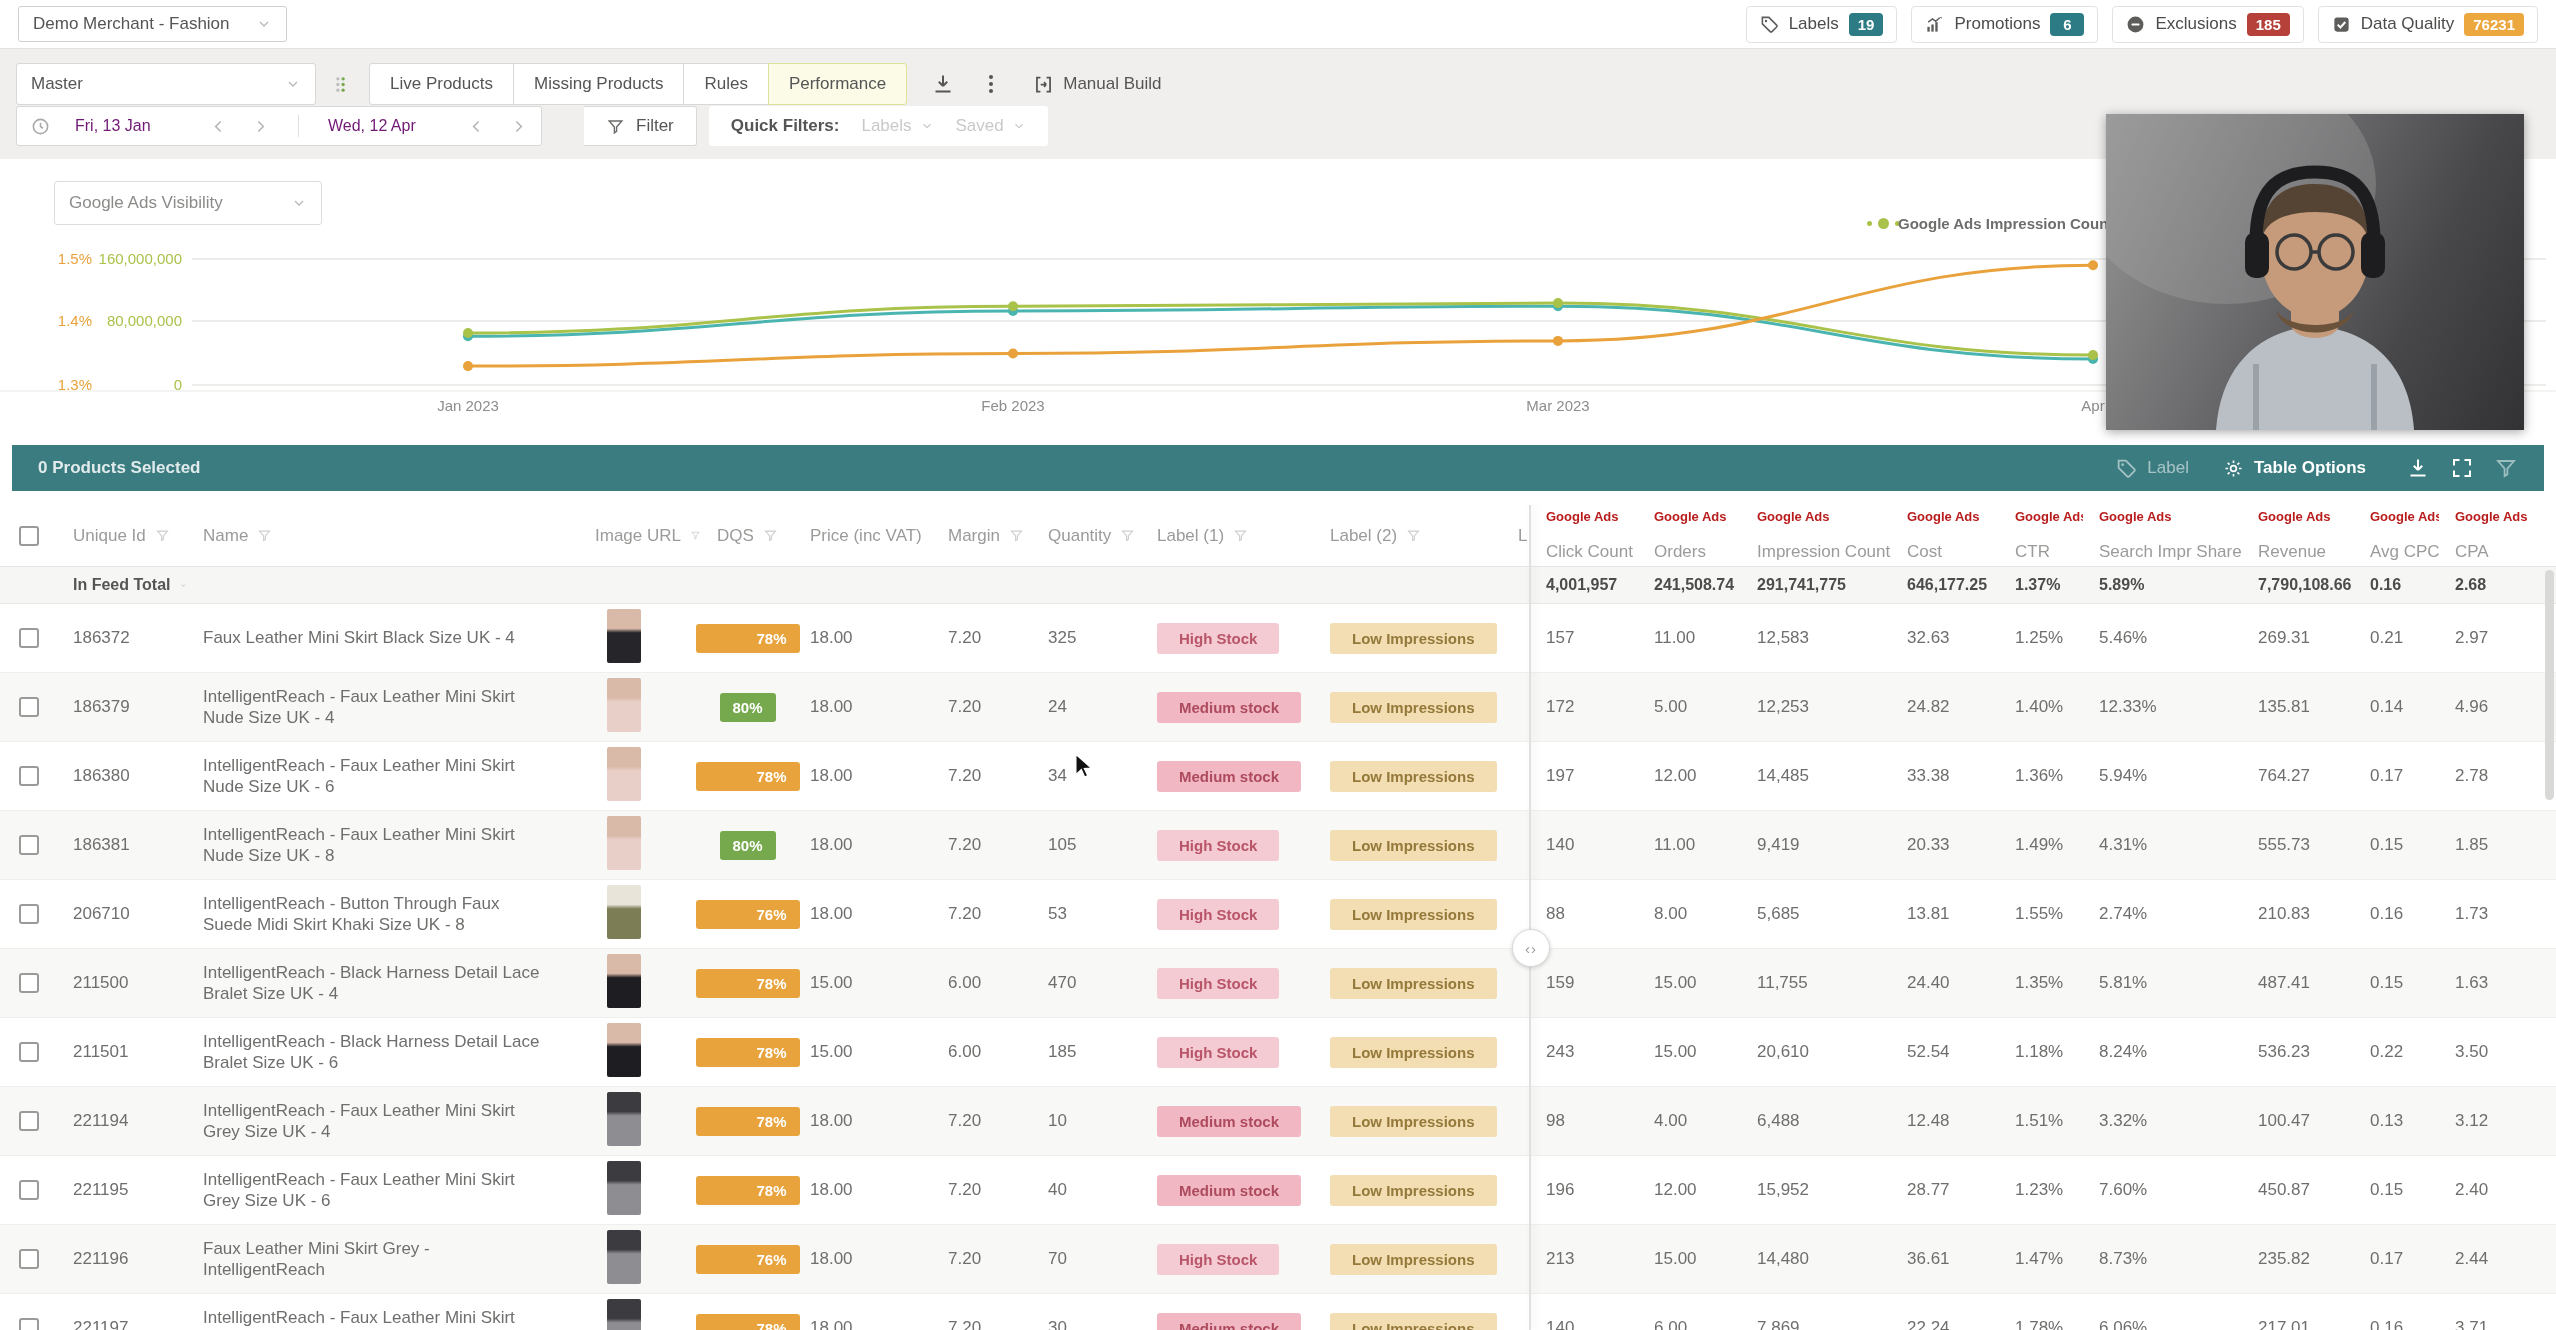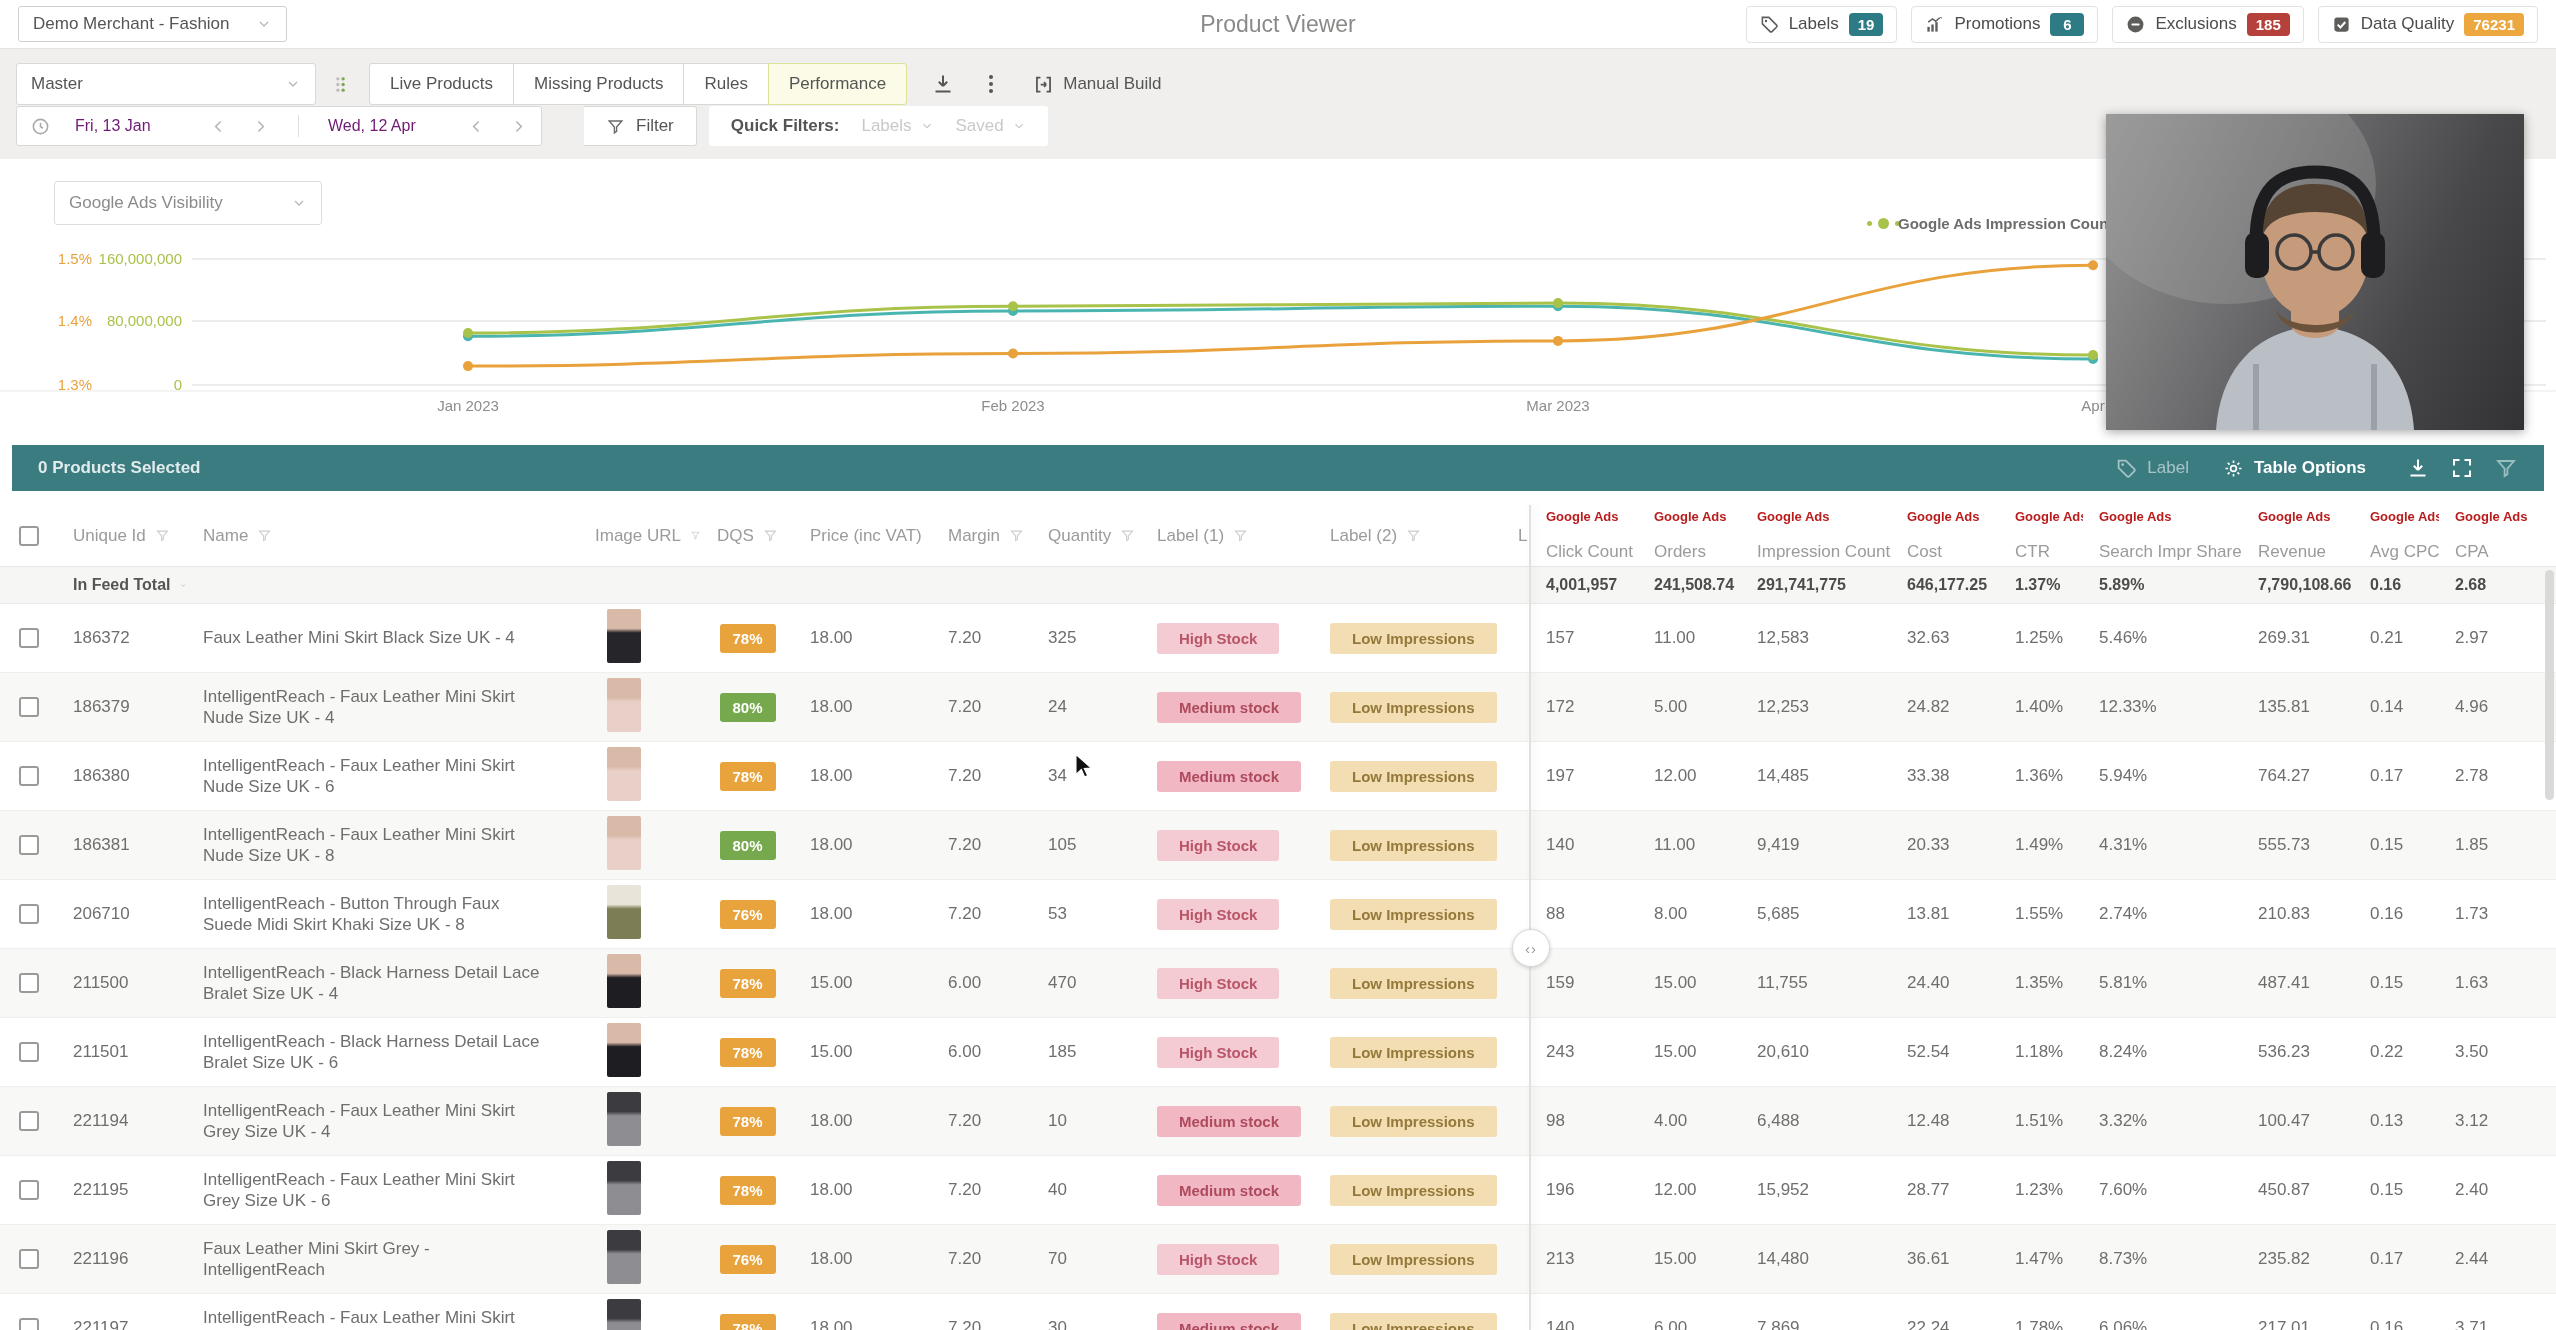--- a/index.html
+++ b/index.html
@@ -89,21 +89,21 @@
   .total-row{height:37px;background:#f6f6f4;border-bottom:1px solid #e9e9e7;font-size:16px;}
   .total-label{white-space:nowrap;font-weight:700;color:#555;display:flex;align-items:center;gap:10px;padding-left:16px;}
   .total-val{font-weight:700;color:#4c4c4a;padding-left:16px;white-space:nowrap;}
   .drow{min-height:69px;border-bottom:1px solid #efefed;font-size:17px;color:#6e6e6c;background:#fff;}
   .drow.alt{background:#f8f8f6;}
   .td{padding-left:16px;box-sizing:border-box;}
   .td.center{display:flex;justify-content:center;padding-left:0;}
   .cb{width:20px;height:20px;border:2px solid #9a9a98;border-radius:3px;background:#fff;display:inline-block;box-sizing:border-box;}
   .thumb{width:34px;height:54px;border-radius:2px;display:inline-block;}
   .dqs-badge{display:inline-block;min-width:56px;text-align:center;padding:6px 0;border-radius:3px;color:#fff;font-size:15px;font-weight:700;}
-  .dqs-orange{background:#e8a33d;}
+  .dqs-orange{background:#e8a33d;padding-left:48px;}
   .dqs-green{background:#76a94d;}
   .pill{display:inline-block;padding:7px 22px;border-radius:3px;font-size:15px;font-weight:600;white-space:nowrap;}
   .pill-high{background:#f5cbd3;color:#b85568;}
   .pill-medium{background:#f1b8c3;color:#ad4a5e;}
   .pill-low{background:#f3ddb2;color:#94793a;}
   .name-cell{line-height:1.25;padding-right:36px;}
   .pin-divider{position:absolute;left:1529px;top:505px;bottom:0;width:2px;background:#e0e0de;box-shadow:3px 0 8px rgba(0,0,0,.10);z-index:6;}
   .divider-handle{position:absolute;left:1512px;top:929px;width:36px;height:36px;border-radius:50%;background:#fff;border:1px solid #d9d9d7;box-shadow:0 1px 4px rgba(0,0,0,.18);z-index:7;display:flex;align-items:center;justify-content:center;color:#9a9a98;font-size:15px;letter-spacing:1px;}
   .vscroll{position:absolute;right:2px;top:570px;width:9px;height:230px;background:#d9d9d7;border-radius:5px;z-index:8;}
   .cursor{position:absolute;left:1070px;top:752px;width:28px;height:28px;z-index:60;pointer-events:none;}
@@ -113,21 +113,20 @@
 
 <div class="topbar">
   <div class="merchant-select">
     <span>Demo Merchant - Fashion</span>
     <span class="ic sel-chevron">
         <svg viewBox="0 0 24 24" fill="none" stroke="currentColor" stroke-width="2">
           <path d="M6 9l6 6 6-6"></path>
         </svg>
       </span>
   </div>
-  <div class="page-title">Product Viewer</div>
   <div class="top-badges">
       <div class="badge-card">
         <span class="ic ic18">
           <svg viewBox="0 0 24 24" fill="none" stroke="currentColor" stroke-width="2">
             <path d="M3 3h8.2L21 12.8a1.6 1.6 0 0 1 0 2.3l-5.9 5.9a1.6 1.6 0 0 1-2.3 0L3 11.2z"></path>
             <circle cx="7.6" cy="7.6" r="1.5" fill="currentColor" stroke="none"></circle>
           </svg>
         </span>
         <span>Labels</span>
         <span class="badge-count" style="background:#2d7c85">19</span>

